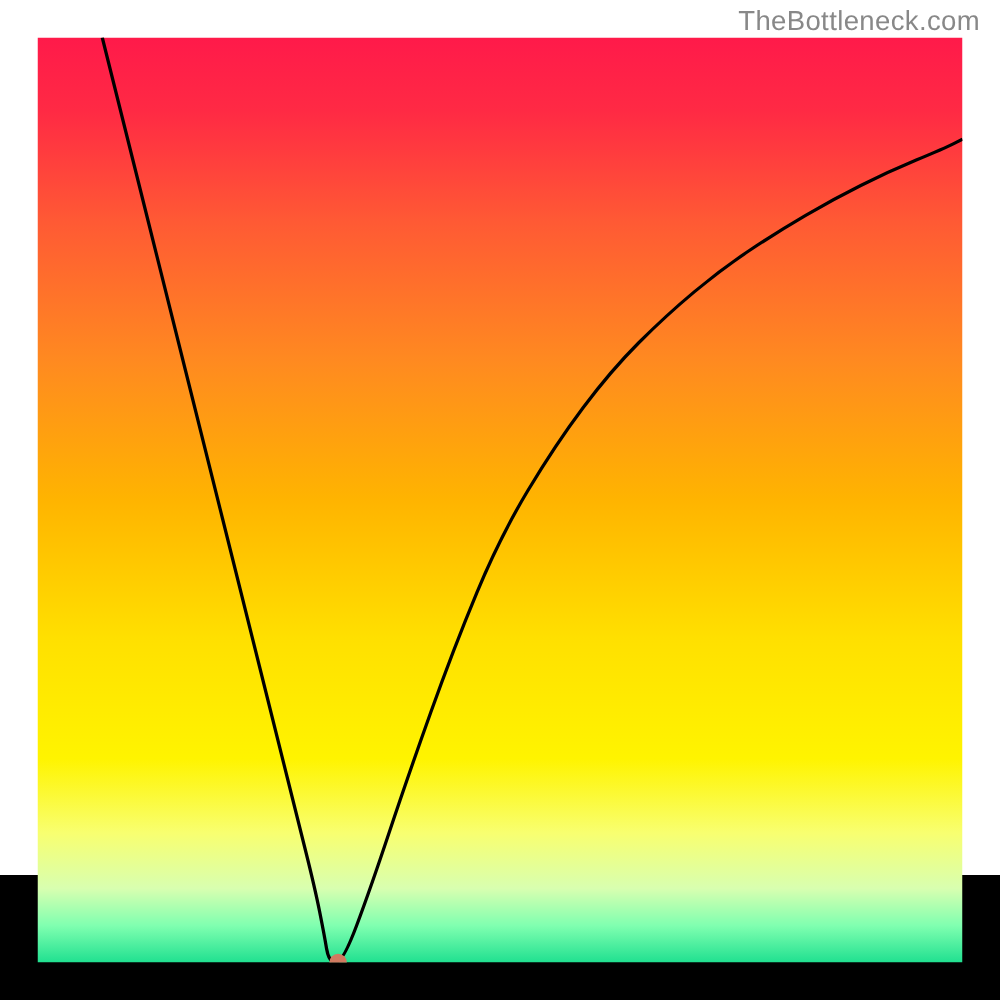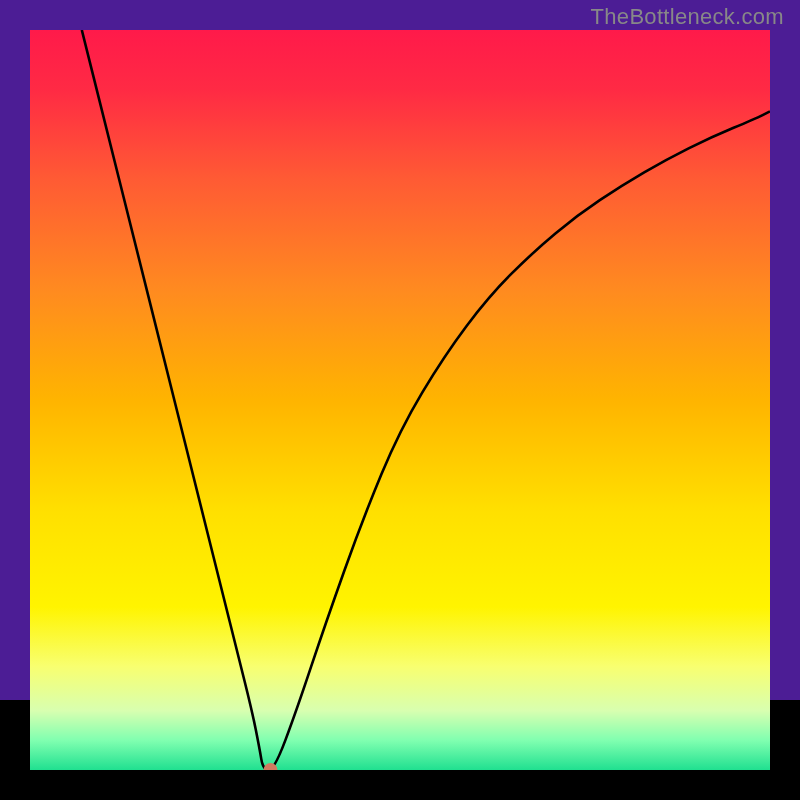--- a/index.html
+++ b/index.html
@@ -8,21 +8,21 @@
     background: #000;
     width: 800px;
     height: 800px;
     position: relative;
     font-family: Arial, sans-serif;
   }
   .container {
     position: relative;
     width: 800px;
     height: 700px;
-    background: #4c1d95;
+    background: #ffffff;
   }
   .watermark {
     position: absolute;
     top: 4px;
     right: 16px;
     color: #888;
     font-size: 22px;
     font-weight: 500;
     letter-spacing: 0.3px;
     z-index: 10;

